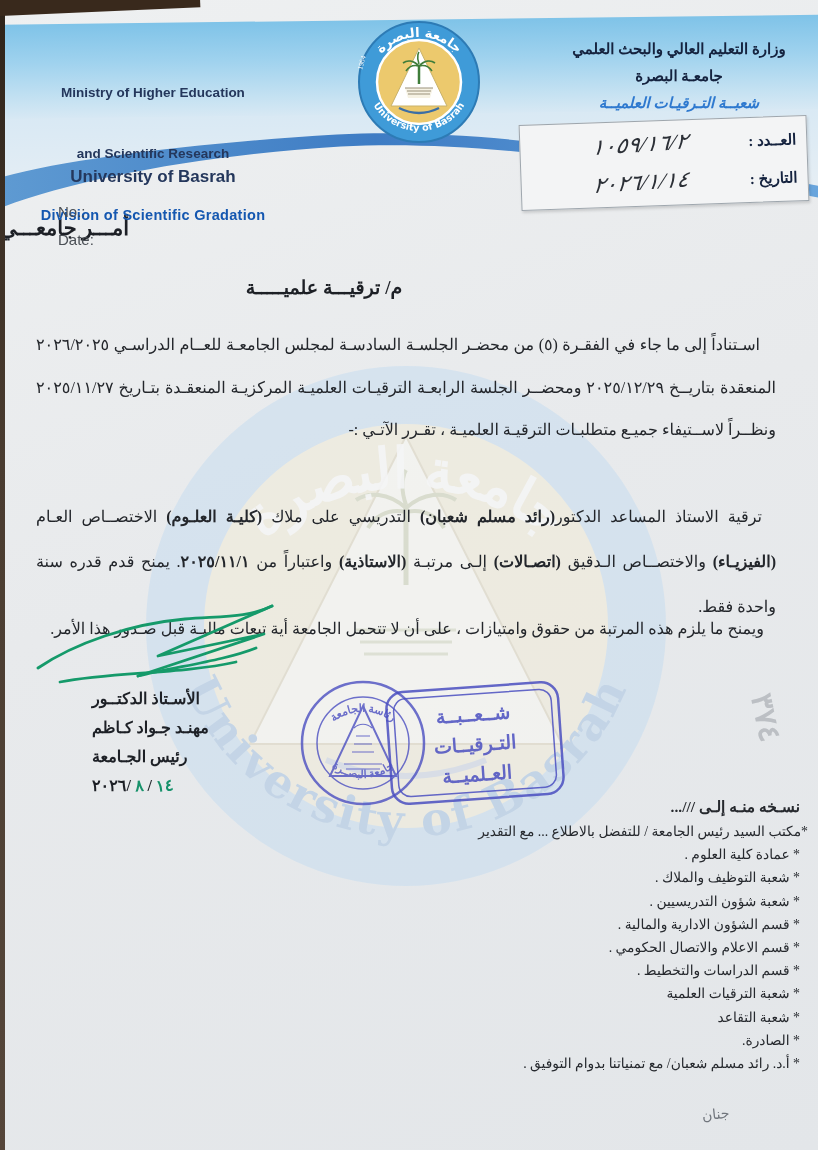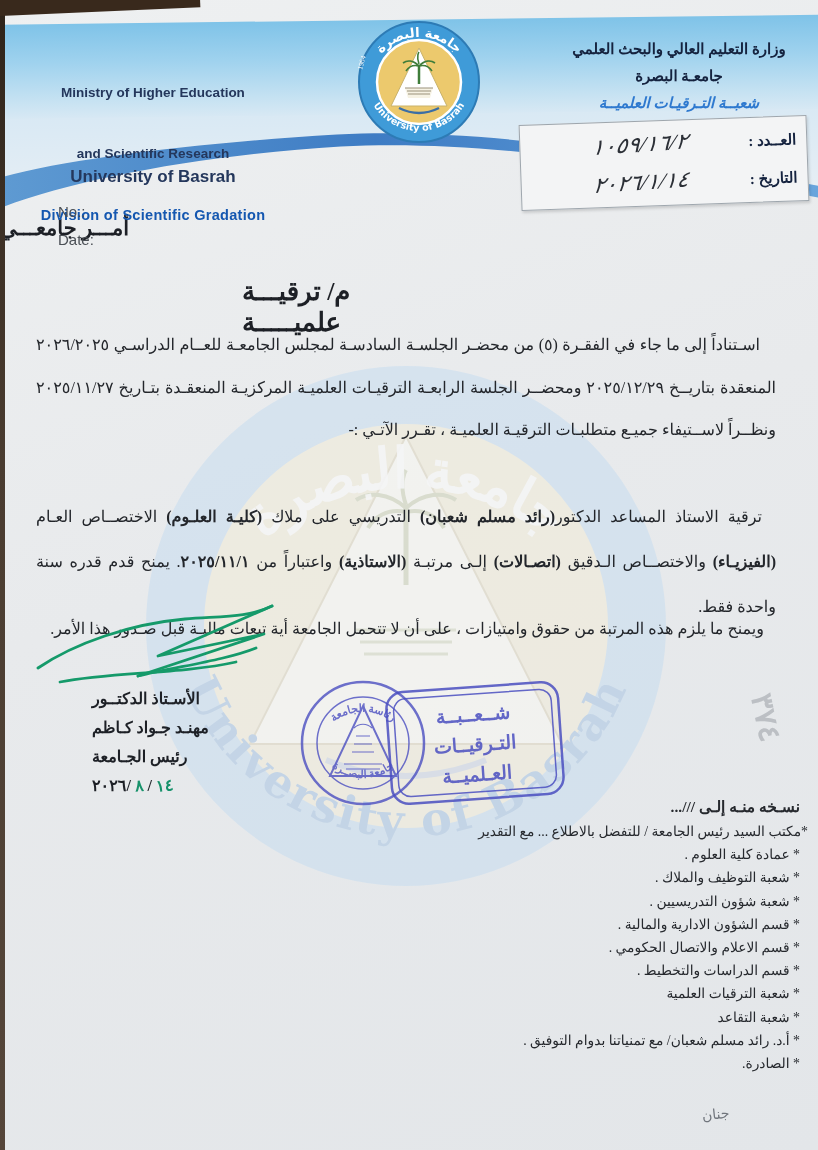--- a/index.html
+++ b/index.html
@@ -33,22 +33,22 @@
   .refval{direction:ltr;font-size:22px;color:#2c3037;font-style:italic;letter-spacing:5px;
           transform:skewX(-12deg) rotate(-2deg);margin:0 auto;font-weight:300;}
   .no-date{position:absolute;left:58px;top:198px;color:#4a4f55;z-index:3;
            font-family:"Liberation Sans","DejaVu Sans",sans-serif;font-size:15px;line-height:28px;}
   
   .watermark{position:absolute;left:110px;top:330px;z-index:0;opacity:.55;}
   .wm-scribble{position:absolute;z-index:0;color:#b2b6bb;font-weight:bold;opacity:.8;}
   
   .title-main{position:absolute;left:0;top:216px;width:818px;text-align:left;direction:rtl;
               font-size:21px;font-weight:bold;color:#1d2026;z-index:2;}
-  .title-subject{position:absolute;left:242px;top:276px;width:200px;text-align:left;direction:rtl;
-              font-size:26px;font-weight:bold;color:#1d2026;z-index:2;}
+  .title-subject{position:absolute;left:224px;top:276px;width:200px;text-align:center;direction:rtl;
+              font-size:19px;font-weight:bold;color:#1d2026;z-index:2;}
   .body-text{position:absolute;left:36px;width:740px;direction:rtl;text-align:justify;
              text-align-last:right;color:#23262b;font-size:16px;z-index:2;}
   .p1{top:324px;line-height:42.5px;text-indent:16px;}
   .p2{top:494px;line-height:45px;text-indent:14px;}
   .p3{top:608px;line-height:42px;text-indent:12px;}
   .b{font-weight:bold;}
   
   .sig-scribble{position:absolute;left:30px;top:588px;z-index:4;}
   .sig-block{position:absolute;left:92px;top:684px;width:180px;text-align:left;direction:rtl;
              font-weight:bold;font-size:16px;line-height:29px;color:#1d2026;z-index:2;}
@@ -220,22 +220,22 @@
     <ul>
       <li class="long">*مكتب السيد رئيس الجامعة / للتفضل بالاطلاع ... مع التقدير</li>
       <li>* عمادة كلية العلوم .</li>
       <li>* شعبة التوظيف والملاك .</li>
       <li>* شعبة شؤون التدريسيين .</li>
       <li>* قسم الشؤون الادارية والمالية .</li>
       <li>* قسم الاعلام والاتصال الحكومي .</li>
       <li>* قسم الدراسات والتخطيط .</li>
       <li>* شعبة الترقيات العلمية</li>
       <li>* شعبة التقاعد</li>
+      <li>* الصادرة.</li>
       <li>* أ.د. رائد مسلم شعبان/ مع تمنياتنا بدوام التوفيق .</li>
-      <li>* الصادرة.</li>
     </ul>
   </div>
 
   <div class="bottom-note">جنان</div>
 
   <div class="edge-left"></div>
   <div class="edge-top-corner"></div>
 </div>
 
 </body></html>

